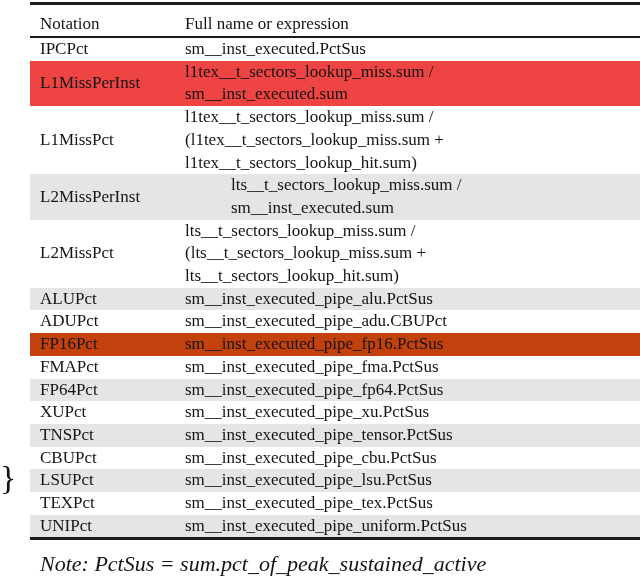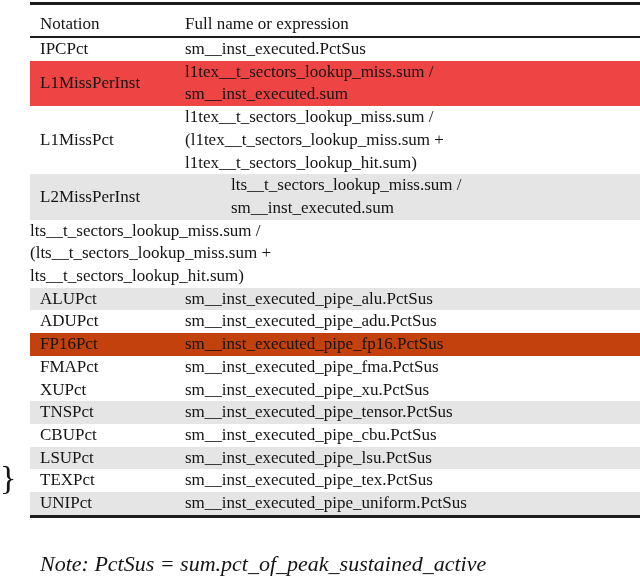--- a/index.html
+++ b/index.html
@@ -111,48 +111,55 @@
         </div>
       </div>
       <div class="row shaded" style="background: rgb(229, 229, 229); gap: 46px;">
         <div class="cell-notation">L2MissPerInst</div>
         <div class="cell-expression">
           <div class="expr-line">lts__t_sectors_lookup_miss.sum /</div>
           <div class="expr-line">sm__inst_executed.sum</div>
         </div>
       </div>
       <div class="row">
+        <div class="cell-notation">L2MissPct</div>
         <div class="cell-expression">
           <div class="expr-line">lts__t_sectors_lookup_miss.sum /</div>
           <div class="expr-line">(lts__t_sectors_lookup_miss.sum +</div>
           <div class="expr-line">lts__t_sectors_lookup_hit.sum)</div>
         </div>
       </div>
       <div class="row shaded" style="background: rgb(229, 229, 229);">
         <div class="cell-notation">ALUPct</div>
         <div class="cell-expression">
           <div class="expr-line">sm__inst_executed_pipe_alu.PctSus</div>
         </div>
       </div>
       <div class="row">
         <div class="cell-notation">ADUPct</div>
         <div class="cell-expression">
-          <div class="expr-line">sm__inst_executed_pipe_adu.PctSus</div>
+          <div class="expr-line">sm__inst_executed_pipe_adu.CBUPct</div>
         </div>
       </div>
       <div class="row shaded" style="background: #c2410c;">
         <div class="cell-notation">FP16Pct</div>
         <div class="cell-expression">
           <div class="expr-line">sm__inst_executed_pipe_fp16.PctSus</div>
         </div>
       </div>
       <div class="row">
         <div class="cell-notation">FMAPct</div>
         <div class="cell-expression">
           <div class="expr-line">sm__inst_executed_pipe_fma.PctSus</div>
+        </div>
+      </div>
+      <div class="row shaded" style="background: rgb(229, 229, 229);">
+        <div class="cell-notation">FP64Pct</div>
+        <div class="cell-expression">
+          <div class="expr-line">sm__inst_executed_pipe_fp64.PctSus</div>
         </div>
       </div>
       <div class="row">
         <div class="cell-notation">XUPct</div>
         <div class="cell-expression">
           <div class="expr-line">sm__inst_executed_pipe_xu.PctSus</div>
         </div>
       </div>
       <div class="row shaded" style="background: rgb(229, 229, 229); justify-content: space-between;">
         <div class="cell-notation">TNSPct</div>

